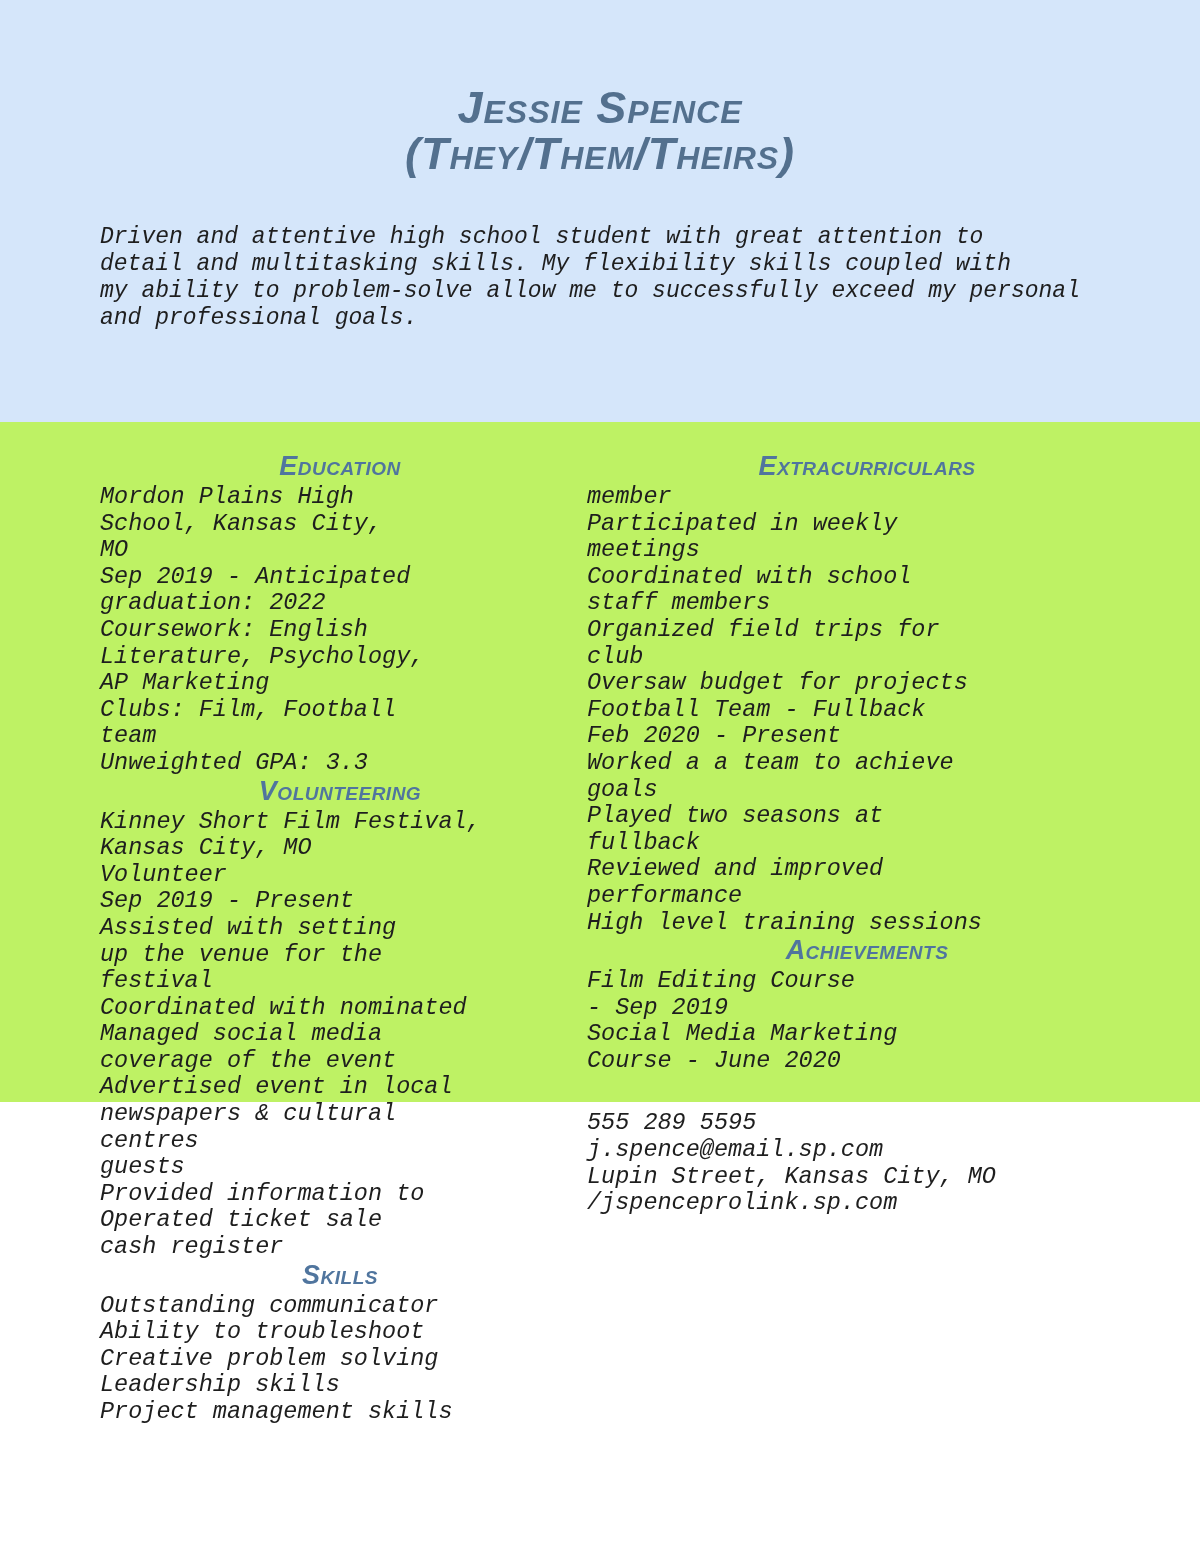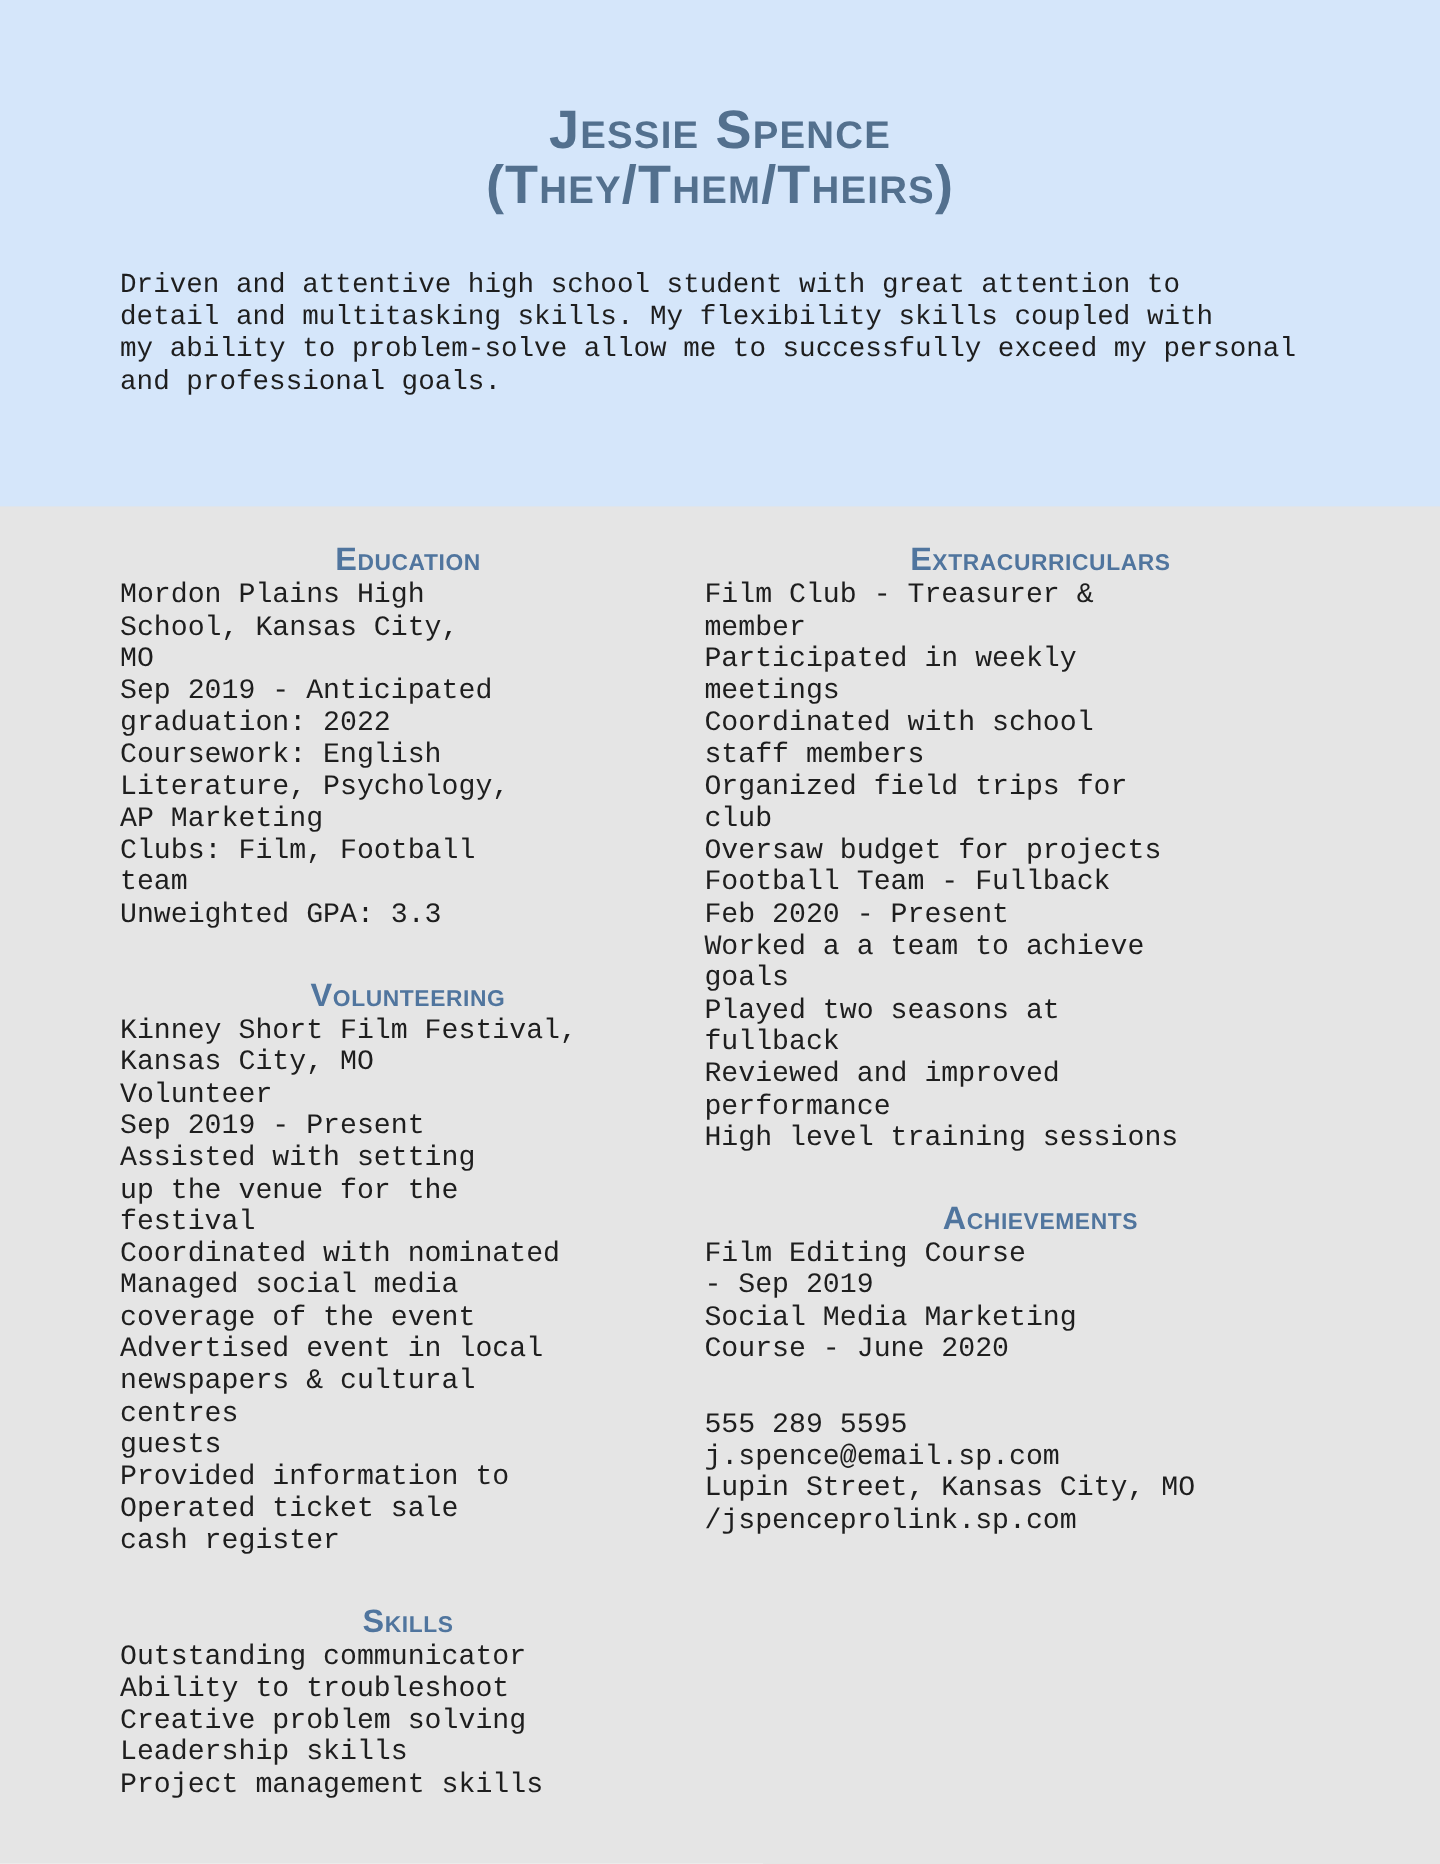--- a/index.html
+++ b/index.html
@@ -4,22 +4,23 @@
 <style>
   html, body { margin: 0; padding: 0; }
   body {
     width: 1200px; height: 1553px;
     background: #ffffff;
     font-family: "Liberation Mono", "DejaVu Sans Mono", monospace;
     overflow: hidden;
   }
   .page {
     position: relative;
-    width: 1200px; height: 1553px;
-    background: #e5e5e5;
+    width: 1200px; height: 1102px;
+    background: #bef264;
+    font-style: italic;
   }
   .hero {
     position: absolute; top: 0; left: 0;
     width: 1200px; height: 422px;
     background: var(--header-bg, #d5e6fa);
     box-sizing: border-box;
     padding-top: 85px;
   }
   .name, .pronouns {
     margin: 0;
@@ -41,21 +42,21 @@
   .summary .text-line { white-space: pre; }
   .col {
     position: absolute;
     top: 452px;
     color: var(--body, #1e1e1e);
     font-size: 23.5px;
     line-height: 26.6px;
   }
   .col.left  { left: 100px; width: 480px; }
   .col.right { left: 587px; width: 560px; }
-  .section + .section { margin-top: 38px; }
+  .section + .section { }
   .section-heading {
     font-family: "Liberation Sans", sans-serif;
     font-weight: 800;
     font-variant: small-caps;
     font-size: 27px;
     line-height: 28px;
     letter-spacing: 0.5px;
     color: var(--heading, #50759e);
     margin: 0 0 4px 0;
     text-align: center;
@@ -118,21 +119,20 @@
         <div class="text-line">Outstanding communicator</div>
         <div class="text-line">Ability to troubleshoot</div>
         <div class="text-line">Creative problem solving</div>
         <div class="text-line">Leadership skills</div>
         <div class="text-line">Project management skills</div>
       </section>
     </div>
   <div class="col right" id="right-col">
       <section class="section">
         <h3 class="section-heading">Extracurriculars</h3>
-        <div class="text-line">Film Club - Treasurer &amp;</div>
         <div class="text-line">member</div>
         <div class="text-line">Participated in weekly</div>
         <div class="text-line">meetings</div>
         <div class="text-line">Coordinated with school</div>
         <div class="text-line">staff members</div>
         <div class="text-line">Organized field trips for</div>
         <div class="text-line">club</div>
         <div class="text-line">Oversaw budget for projects</div>
         <div class="text-line">Football Team - Fullback</div>
         <div class="text-line">Feb 2020 - Present</div>

